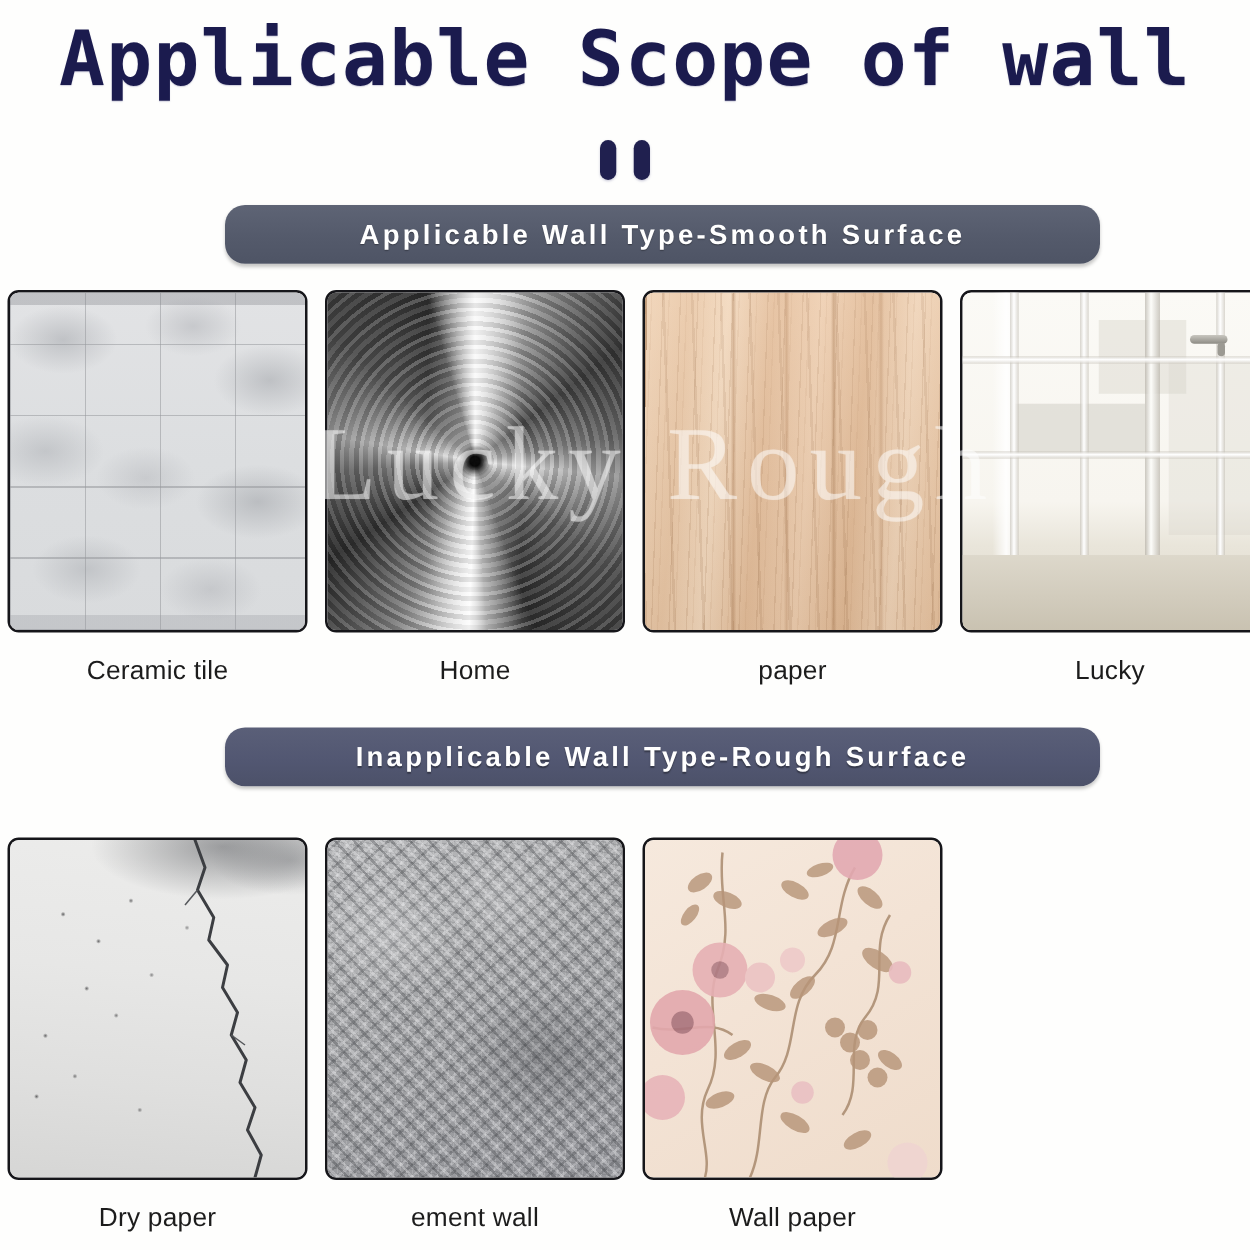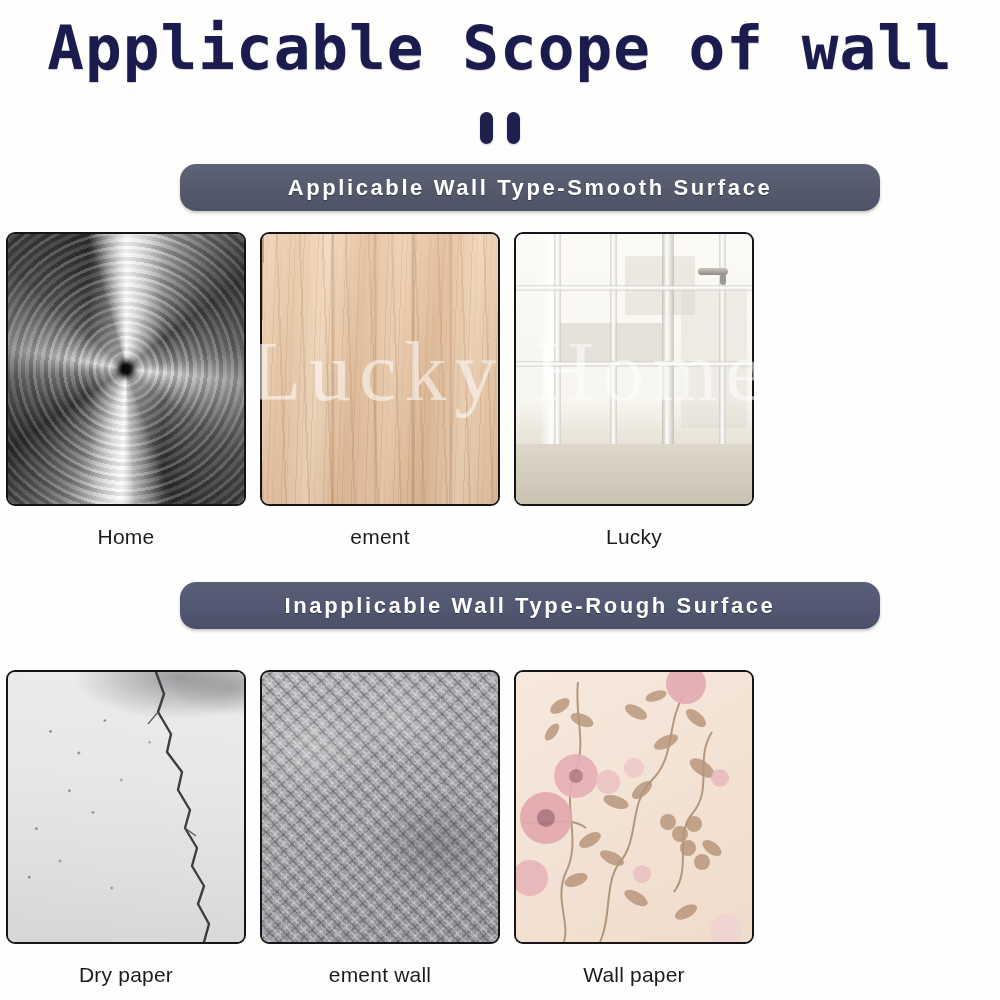--- a/index.html
+++ b/index.html
@@ -412,33 +412,39 @@
 
 <div id="divider-mark">
   <i></i>
   <i></i>
 </div>
 
 <div class="banner" id="banner-applicable">Applicable Wall Type-Smooth Surface</div>
 
 <div class="row" id="row-smooth">
 
+  <div class="cell">
+    <div class="tile">
+      <div class="surface s-ceramic"></div>
+    </div>
+    <div class="caption">Ceramic tile</div>
+  </div>
 
   <div class="cell">
     <div class="tile">
       <div class="surface s-metal"></div>
     </div>
     <div class="caption">Home</div>
   </div>
 
   <div class="cell">
     <div class="tile">
       <div class="surface s-wood"></div>
     </div>
-    <div class="caption">ement</div>
+    <div class="caption">paper</div>
   </div>
 
   <div class="cell">
     <div class="tile">
       <div class="surface s-glass">
         <div class="light-beam"></div>
         <div class="panel-shade" style="left:46%;top:8%;width:30%;height:22%;"></div>
         <div class="panel-shade" style="left:18%;top:33%;width:44%;height:16%;background:rgba(198,195,185,0.42);"></div>
         <div class="panel-shade" style="left:70%;top:20%;width:28%;height:52%;background:rgba(212,208,198,0.3);"></div>
         <div class="mullion-v" style="left:16%;"></div>
@@ -449,21 +455,21 @@
         <div class="mullion-h" style="top:47%;"></div>
         <div class="handle"></div>
         <div class="floor"></div>
       </div>
     </div>
     <div class="caption">Lucky</div>
   </div>
 
 </div>
 
-<div id="watermark">Lucky Home</div>
+<div id="watermark">Lucky Rough</div>
 
 <div class="banner" id="banner-inapplicable">Inapplicable Wall Type-Rough Surface</div>
 
 <div class="row" id="row-rough">
 
   <div class="cell">
     <div class="tile">
       <div class="surface s-drywall">
         <svg class="crack" viewBox="0 0 236 270" preserveAspectRatio="none">
           <path d="M148 0 L156 22 L150 40 L163 62 L159 80 L174 100 L170 118

